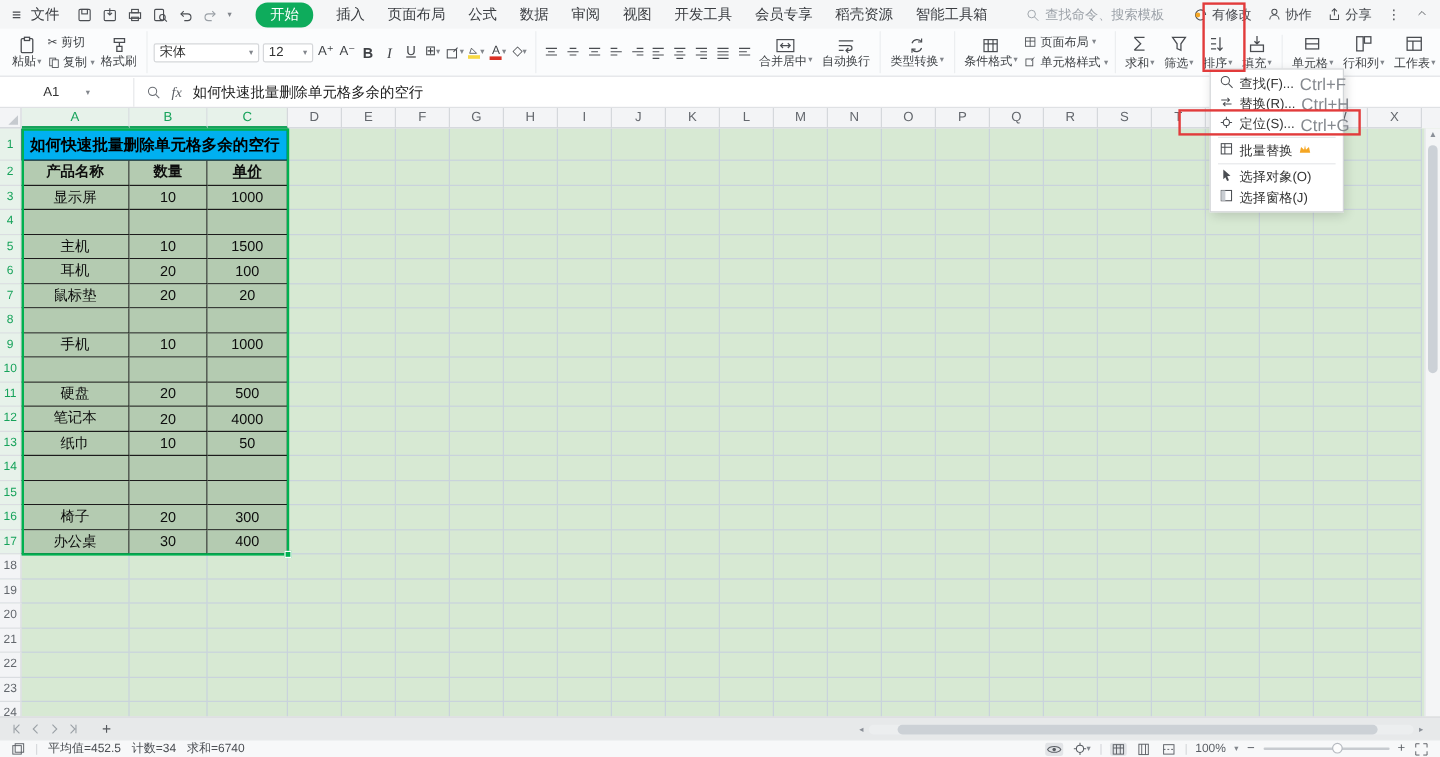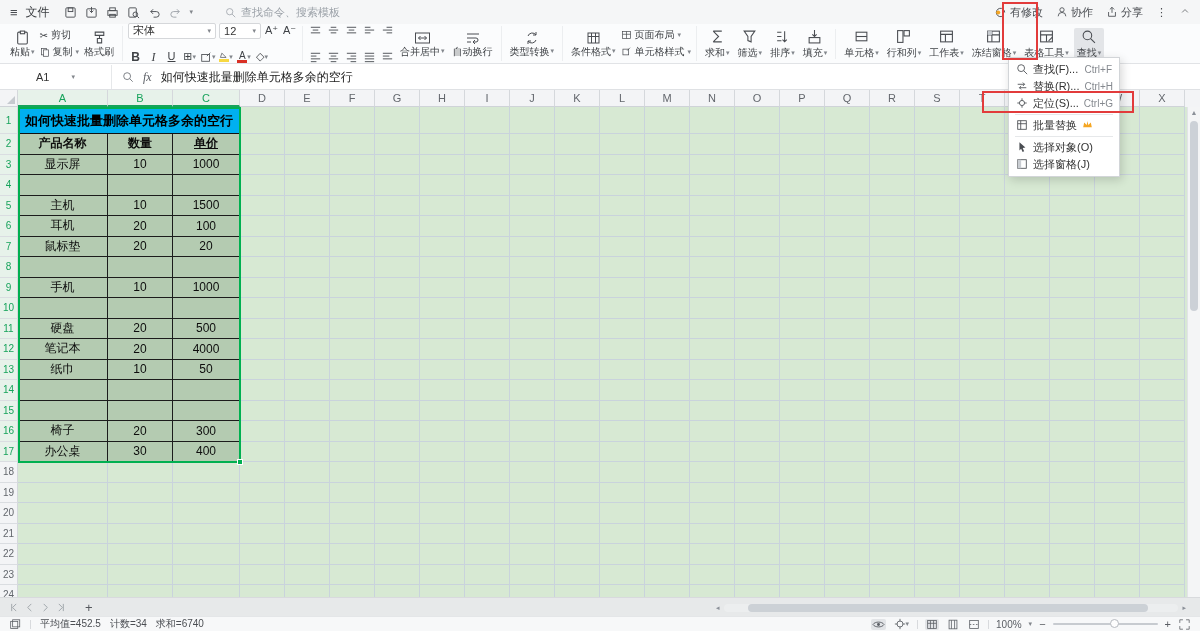--- a/index.html
+++ b/index.html
@@ -26,21 +26,21 @@
     border-bottom:1px solid #e1e3e6; display:flex; align-items:stretch; padding:2px 2px; }
   .grp { display:flex; align-items:center; padding:0 5px; border-right:1px solid #eceef0; gap:2px; }
   .grp:last-child { border-right:none; }
   .bigbtn { display:flex; flex-direction:column; align-items:center; justify-content:center;
     font-size:10px; color:#3f4246; padding:1px 3px; border-radius:2px; min-width:30px; gap:1px; line-height:1.1; }
   .bigbtn.hl { background:#e3e5e8; }
   .bb-lbl { display:flex; align-items:center; gap:1px; white-space:nowrap; }
   .caret { font-size:7px; color:#82868c; }
   .stack { display:flex; flex-direction:column; justify-content:center; gap:3px; }
   .sline { display:flex; align-items:center; gap:3px; font-size:10px; color:#3f4246; white-space:nowrap; }
-  .fcol { display:flex; flex-direction:column; justify-content:center; gap:10px; }
+  .fcol { display:flex; justify-content:center; gap:2px; }
   .frow { display:flex; align-items:center; gap:3px; }
   .selbox { border:1px solid #d5d7da; background:#fff; font-size:11px; color:#333; display:flex;
     align-items:center; justify-content:space-between; padding:0 4px; height:16px; border-radius:2px; }
   .sbtn { font-size:11px; color:#3f4246; display:flex; align-items:center; justify-content:center;
     height:16px; min-width:15px; line-height:1; }
   .glyphB { font-weight:bold; font-size:12px; }
   .glyphI { font-style:italic; font-family:"Liberation Serif",serif; font-size:12px; }
   .glyphU { text-decoration:underline; font-size:11px; }
   .cbar { display:inline-block; width:10px; height:3px; margin-top:-1px; }
 
@@ -80,21 +80,21 @@
   .vscroll { position:absolute; top:17px; right:0; width:13px; bottom:0; background:#f4f5f6;
     border-left:1px solid #e2e4e7; z-index:4; }
   .vthumb { position:absolute; left:2px; right:2px; top:14px; height:190px; background:#ccd1d7; border-radius:5px; }
   .varr { position:absolute; left:0; right:0; top:2px; text-align:center; font-size:7px; color:#8b9098; }
 
   
   .menu { position:absolute; left:1008px; top:57px; width:112px; background:#fff;
     border:1px solid #d2d5d8; box-shadow:2px 3px 9px rgba(0,0,0,.16); z-index:50; padding:3px 0;
     font-size:11px; color:#333; }
   .mi { height:17px; display:flex; align-items:center; gap:5px; padding:0 7px; white-space:nowrap; }
-  .mi .sc { margin-left:auto; color:#85898f; font-size:10px; }
+  .mi .sc { margin-left:auto; color:#85898f; font-size:14px; }
   .mdiv { height:1px; background:#e6e8ea; margin:2px 6px; }
 
   .redbox { position:absolute; border:2px solid #e23b3b; z-index:60; pointer-events:none; background:transparent; }
   .rb1 { left:1002px; top:2px; width:36px; height:58px; }
   .rb2 { left:982px; top:91px; width:152px; height:22px; }
 
   
   .tabbar { position:absolute; top:597px; left:0; right:0; height:19px; background:#e7e9ea;
     border-top:1px solid #d8dadd; display:flex; align-items:center; font-size:11px; color:#3e4147; }
   .navs { display:flex; align-items:center; gap:7px; padding:0 9px; color:#9aa0a6; }
@@ -161,20 +161,33 @@
           </svg>
         </span>
       <span>
           <svg width="13" height="13" viewBox="0 0 14 14">
             <path d="M11 6H5a3 3 0 0 0 0 6h3" fill="none" stroke="#9aa0a6"></path>
             <path d="M8.5 3.5L11 6 8.5 8.5" fill="none" stroke="#9aa0a6"></path>
           </svg>
         </span>
       <span class="caret">▾</span>
     </span>
+    <span class="tb-tabs">
+      <span class="pill">开始</span>
+    <span class="ttab">插入</span>
+        <span class="ttab">页面布局</span>
+        <span class="ttab">公式</span>
+        <span class="ttab">数据</span>
+        <span class="ttab">审阅</span>
+        <span class="ttab">视图</span>
+        <span class="ttab">开发工具</span>
+        <span class="ttab">会员专享</span>
+        <span class="ttab">稻壳资源</span>
+        <span class="ttab">智能工具箱</span>
+      </span>
     <span class="tb-search">
       <svg width="11" height="11" viewBox="0 0 14 14">
           <circle cx="6" cy="6" r="4" fill="none" stroke="#9ba1a8"></circle>
           <line x1="9" y1="9" x2="13" y2="13" stroke="#9ba1a8"></line>
         </svg>
       <span>查找命令、搜索模板</span>
     </span>
     <span class="tb-right">
       <span class="tr-item">
         <svg width="13" height="13" viewBox="0 0 14 14">

